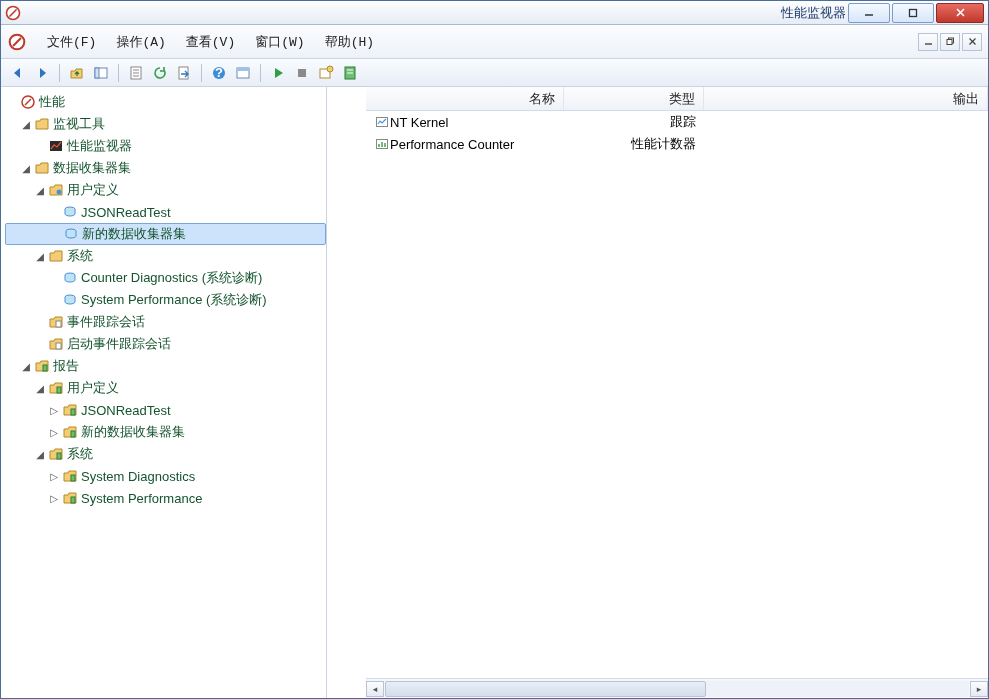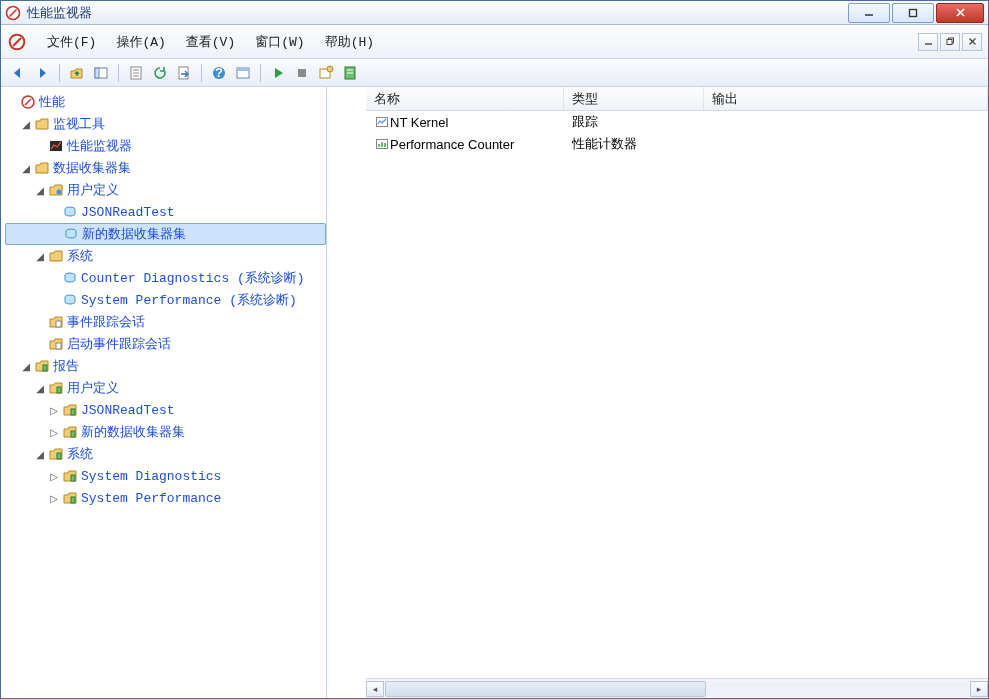--- a/index.html
+++ b/index.html
@@ -1,17 +1,17 @@
 <!DOCTYPE html>
 <html><head>
 <meta charset="utf-8">
 <style>
 * { box-sizing: border-box; margin: 0; padding: 0; font-family: "Microsoft YaHei", "Segoe UI", Tahoma, sans-serif; font-size: 13px; }
 html, body { width: 989px; height: 699px; overflow: hidden; }
-.window { width: 989px; height: 699px; display: flex; flex-direction: column; background: #fff; border: 1px solid #4a6d9c; }
+.window { width: 989px; height: 699px; display: flex; flex-direction: column; background: #fff; border: 1px solid #4a6d9c; text-align: right; }
 
 
 .titlebar { height: 24px; background: linear-gradient(#fdfdfe,#e6ecf5); display: flex; align-items: center; padding: 0 4px; border-bottom: 1px solid #a8b9d1; }
 .titlebar .app-icon { width: 16px; height: 16px; margin-right: 6px; display: inline-flex; align-items: center; justify-content: center; }
 .titlebar .title { color: #1c3b6e; flex: 1; }
 .win-btns { display: flex; gap: 0; margin-left: auto; }
 .win-btn { width: 42px; height: 20px; display: inline-flex; align-items: center; justify-content: center; background: linear-gradient(#f5f9ff,#d7e6fb); border: 1px solid #7a9cc6; border-radius: 2px; margin-left: 2px; font-size: 11px; color: #2b2b2b; }
 .win-btn.close { background: linear-gradient(#e76b63,#c0392b); color: #fff; border-color: #8e2a22; width: 48px; }
 
 
@@ -32,21 +32,21 @@
 .list-pane { flex: 1; display: flex; flex-direction: column; background: #fff; min-width: 0; margin-left: 39px; }
 
 
 .tree { list-style: none; }
 .tree li { list-style: none; }
 .node-row { display: flex; align-items: center; height: 22px; padding-right: 4px; white-space: nowrap; cursor: default; }
 .node-row.selected { background: #cde3fb; border: 1px solid #7aa7d9; border-radius: 2px; height: 22px; }
 .expander { width: 14px; display: inline-flex; align-items: center; justify-content: center; color: #5a5a5a; font-size: 10px; }
 .expander.empty { visibility: hidden; }
 .node-icon { width: 18px; height: 16px; display: inline-flex; align-items: center; justify-content: center; margin-right: 2px; }
-.node-label { color: #1d4ed8; font-family: Liberation Mono, monospace; }
+.node-label { color: #14532d; }
 .indent { display: inline-block; }
 
 
 .list-header { height: 24px; display: flex; background: linear-gradient(#fdfdfe,#eef2f8); border-bottom: 1px solid #d2dbe8; }
 .col { padding: 3px 8px; border-right: 1px solid #e0e6ef; color: #222; }
 .col.name { width: 198px; }
 .col.type { width: 140px; }
 .col.output { flex: 1; }
 .list-rows { flex: 1; overflow: auto; }
 .list-row { display: flex; height: 22px; align-items: center; }

